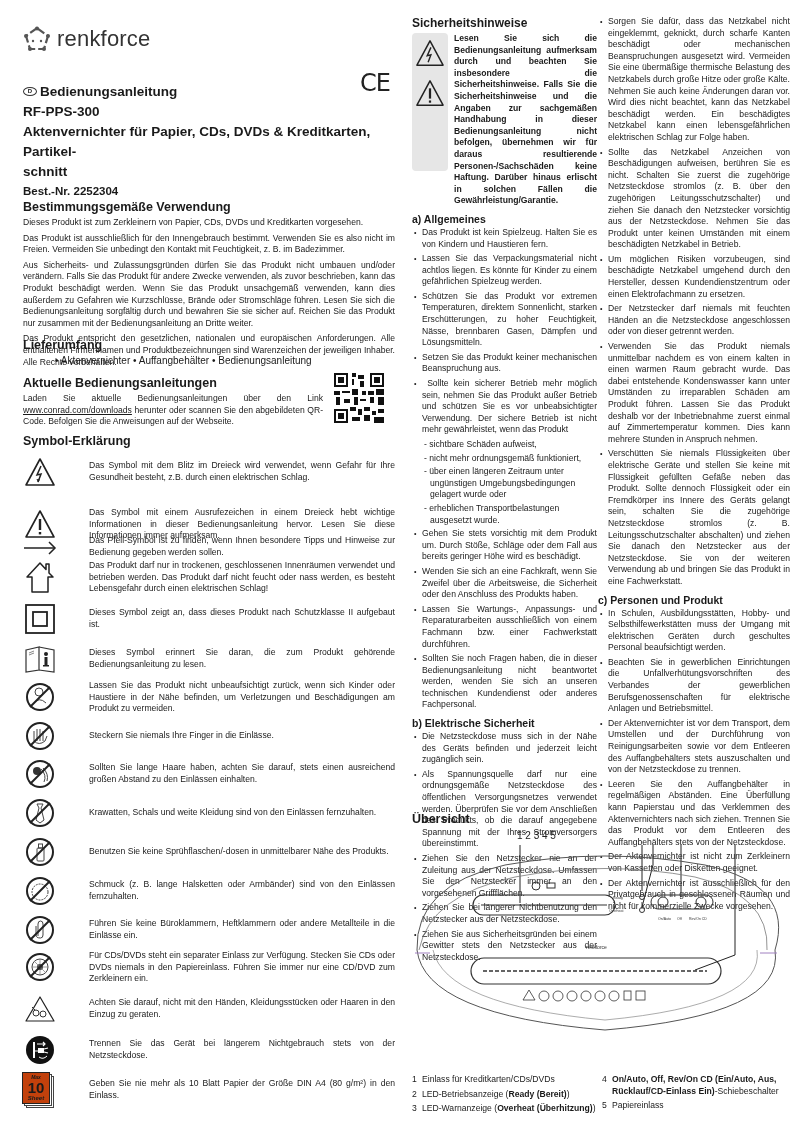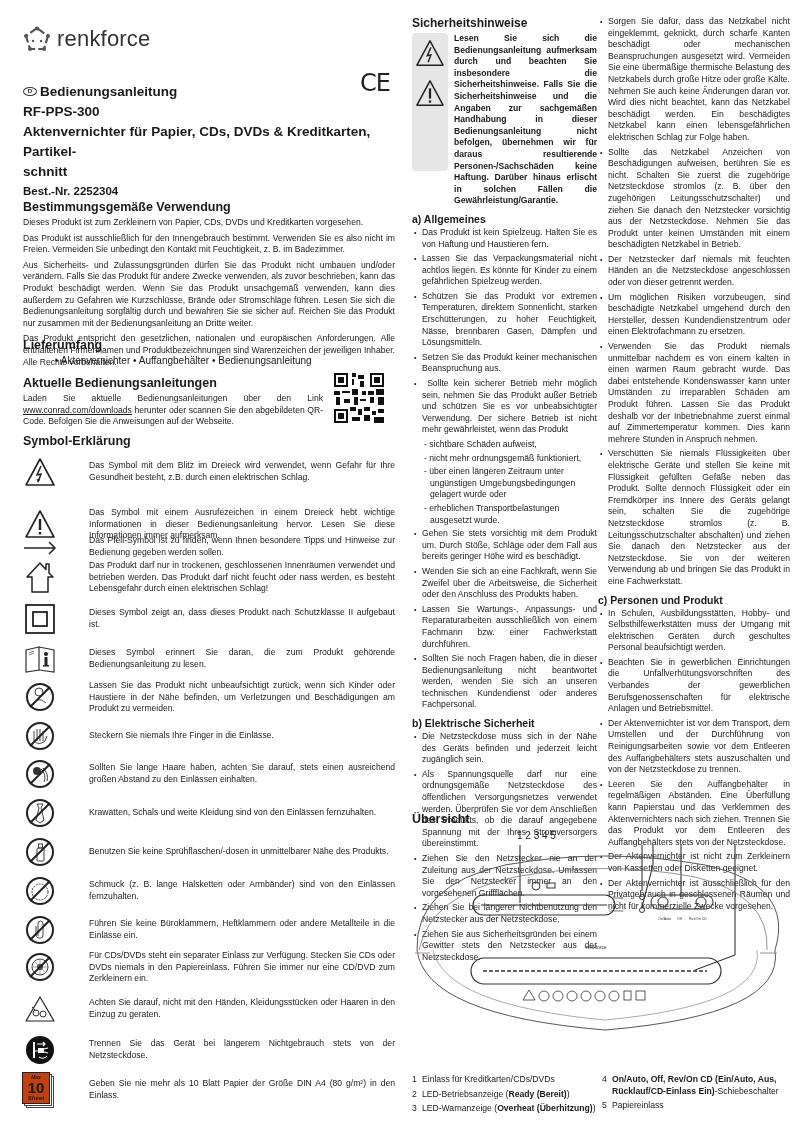--- a/index.html
+++ b/index.html
@@ -339,21 +339,21 @@
             <path d="M16 2 L30 28 L2 28 Z" fill="none" stroke="#222" stroke-width="1.6" stroke-linejoin="round"></path>
             <rect x="14.8" y="10" width="2.4" height="11" fill="#222"></rect>
             <rect x="14.8" y="23" width="2.4" height="2.4" fill="#222"></rect>
           </svg>
       </div>
       <div class="safety-text">Lesen Sie sich die Bedienungsanleitung aufmerksam durch und beachten Sie insbesondere die Sicherheitshinweise. Falls Sie die Sicherheitshinweise und die Angaben zur sachgemäßen Handhabung in dieser Bedienungsanleitung nicht befolgen, übernehmen wir für daraus resultierende Personen-/Sachschäden keine Haftung. Darüber hinaus erlischt in solchen Fällen die Gewährleistung/Garantie.</div>
     </div>
 
     <h3 class="sub">a) Allgemeines</h3>
     <ul class="bul">
-      <li>Das Produkt ist kein Spielzeug. Halten Sie es von Haftung und Haustieren fern.</li>
+      <li>Das Produkt ist kein Spielzeug. Halten Sie es von Kindern und Haustieren fern.</li>
       <li>Lassen Sie das Verpackungsmaterial nicht achtlos liegen. Es könnte für Kinder zu einem gefährlichen Spielzeug werden.</li>
       <li>Schützen Sie das Produkt vor extremen Temperaturen, direktem Sonnenlicht, starken Erschütterungen, zu hoher Feuchtigkeit, Nässe, brennbaren Gasen, Dämpfen und Lösungsmitteln.</li>
       <li>Setzen Sie das Produkt keiner mechanischen Beanspruchung aus.</li>
       <li>
         <span>Sollte kein sicherer Betrieb mehr möglich sein, nehmen Sie das Produkt außer Betrieb und schützen Sie es vor unbeabsichtigter Verwendung. Der sichere Betrieb ist nicht mehr gewährleistet, wenn das Produkt</span>
       </li>
     </ul>
     <ul class="dash">
       <li>sichtbare Schäden aufweist,</li>
       <li>nicht mehr ordnungsgemäß funktioniert,</li>
@@ -374,22 +374,22 @@
       <li>Ziehen Sie den Netzstecker nie an der Zuleitung aus der Netzsteckdose. Umfassen Sie den Netzstecker immer an den vorgesehenen Griffflächen.</li>
       <li>Ziehen Sie bei längerer Nichtbenutzung den Netzstecker aus der Netzsteckdose.</li>
       <li>Ziehen Sie aus Sicherheitsgründen bei einem Gewitter stets den Netzstecker aus der Netzsteckdose.</li>
     </ul>
   </div>
 
   <div class="col-right">
     <ul class="bul">
       <li>Sorgen Sie dafür, dass das Netzkabel nicht eingeklemmt, geknickt, durch scharfe Kanten beschädigt oder mechanischen Beanspruchungen ausgesetzt wird. Vermeiden Sie eine übermäßige thermische Belastung des Netzkabels durch große Hitze oder große Kälte. Nehmen Sie auch keine Änderungen daran vor. Wird dies nicht beachtet, kann das Netzkabel beschädigt werden. Ein beschädigtes Netzkabel kann einen lebensgefährlichen elektrischen Schlag zur Folge haben.</li>
       <li>Sollte das Netzkabel Anzeichen von Beschädigungen aufweisen, berühren Sie es nicht. Schalten Sie zuerst die zugehörige Netzsteckdose stromlos (z. B. über den zugehörigen Leitungsschutzschalter) und ziehen Sie danach den Netzstecker vorsichtig aus der Netzsteckdose. Nehmen Sie das Produkt unter keinen Umständen mit einem beschädigten Netzkabel in Betrieb.</li>
+      <li>Um möglichen Risiken vorzubeugen, sind beschädigte Netzkabel umgehend durch den Hersteller, dessen Kundendienstzentrum oder einen Elektrofachmann zu ersetzen.</li>
       <li>Der Netzstecker darf niemals mit feuchten Händen an die Netzsteckdose angeschlossen oder von dieser getrennt werden.</li>
-      <li>Um möglichen Risiken vorzubeugen, sind beschädigte Netzkabel umgehend durch den Hersteller, dessen Kundendienstzentrum oder einen Elektrofachmann zu ersetzen.</li>
       <li>Verwenden Sie das Produkt niemals unmittelbar nachdem es von einem kalten in einen warmen Raum gebracht wurde. Das dabei entstehende Kondenswasser kann unter Umständen zu irreparablen Schäden am Produkt führen. Lassen Sie das Produkt deshalb vor der Inbetriebnahme zuerst einmal auf Zimmertemperatur kommen. Dies kann mehrere Stunden in Anspruch nehmen.</li>
       <li>Verschütten Sie niemals Flüssigkeiten über elektrische Geräte und stellen Sie keine mit Flüssigkeit gefüllten Gefäße neben das Produkt. Sollte dennoch Flüssigkeit oder ein Fremdkörper ins Innere des Geräts gelangt sein, schalten Sie die zugehörige Netzsteckdose stromlos (z. B. Leitungsschutzschalter abschalten) und ziehen Sie danach den Netzstecker aus der Netzsteckdose. Sie von der weiteren Verwendung ab und bringen Sie das Produkt in eine Fachwerkstatt.</li>
     </ul>
     <h3 class="sub">c) Personen und Produkt</h3>
     <ul class="bul">
       <li>In Schulen, Ausbildungsstätten, Hobby- und Selbsthilfewerkstätten muss der Umgang mit elektrischen Geräten durch geschultes Personal beaufsichtigt werden.</li>
       <li>Beachten Sie in gewerblichen Einrichtungen die Unfallverhütungsvorschriften des Verbandes der gewerblichen Berufsgenossenschaften für elektrische Anlagen und Betriebsmittel.</li>
       <li>Der Aktenvernichter ist vor dem Transport, dem Umstellen und der Durchführung von Reinigungsarbeiten sowie vor dem Entleeren des Auffangbehälters stets auszuschalten und von der Netzsteckdose zu trennen.</li>
       <li>Leeren Sie den Auffangbehälter in regelmäßigen Abständen. Eine Überfüllung kann Papierstau und das Verklemmen des Aktenvernichters nach sich ziehen. Trennen Sie das Produkt vor dem Entleeren des Auffangbehälters stets von der Netzsteckdose.</li>
       <li>Der Aktenvernichter ist nicht zum Zerkleinern von Kassetten oder Disketten geeignet.</li>

